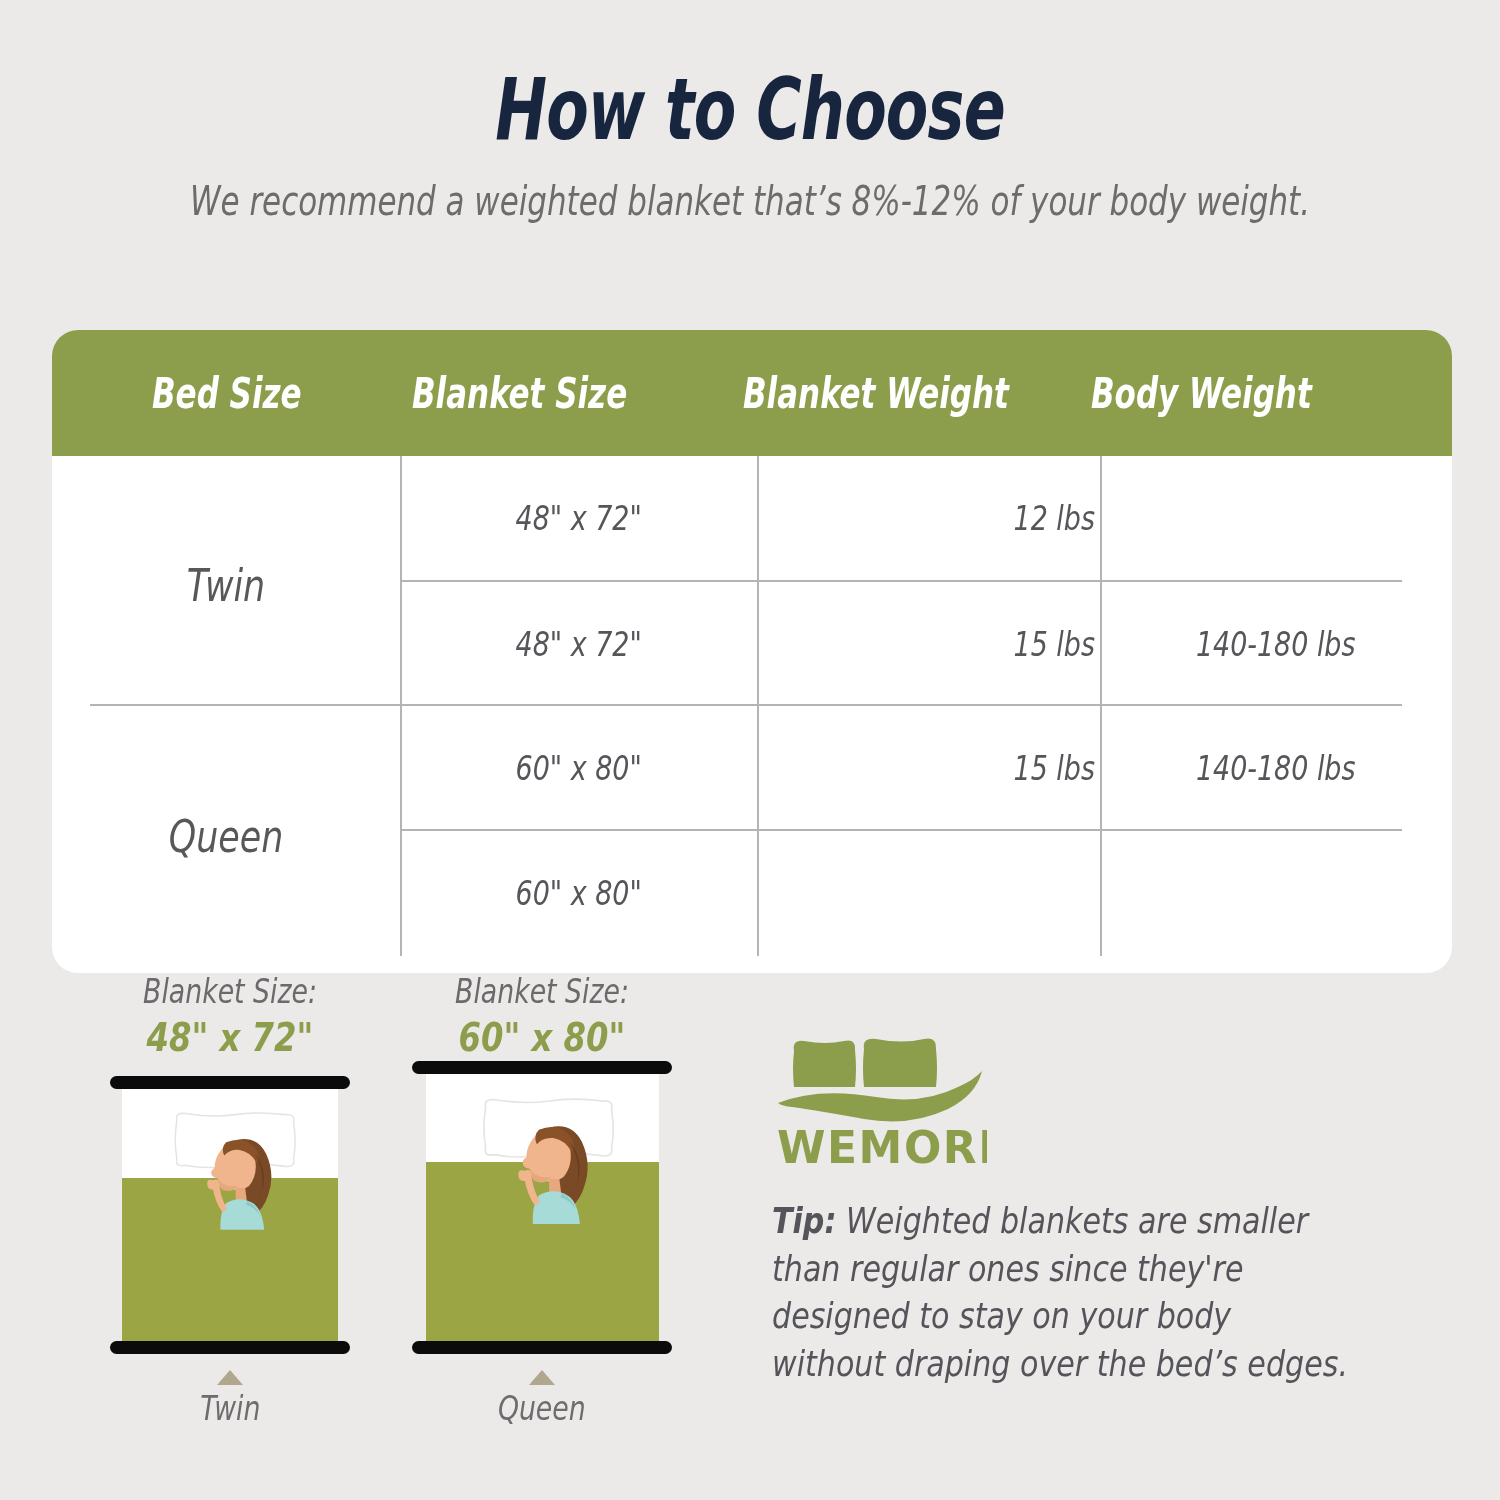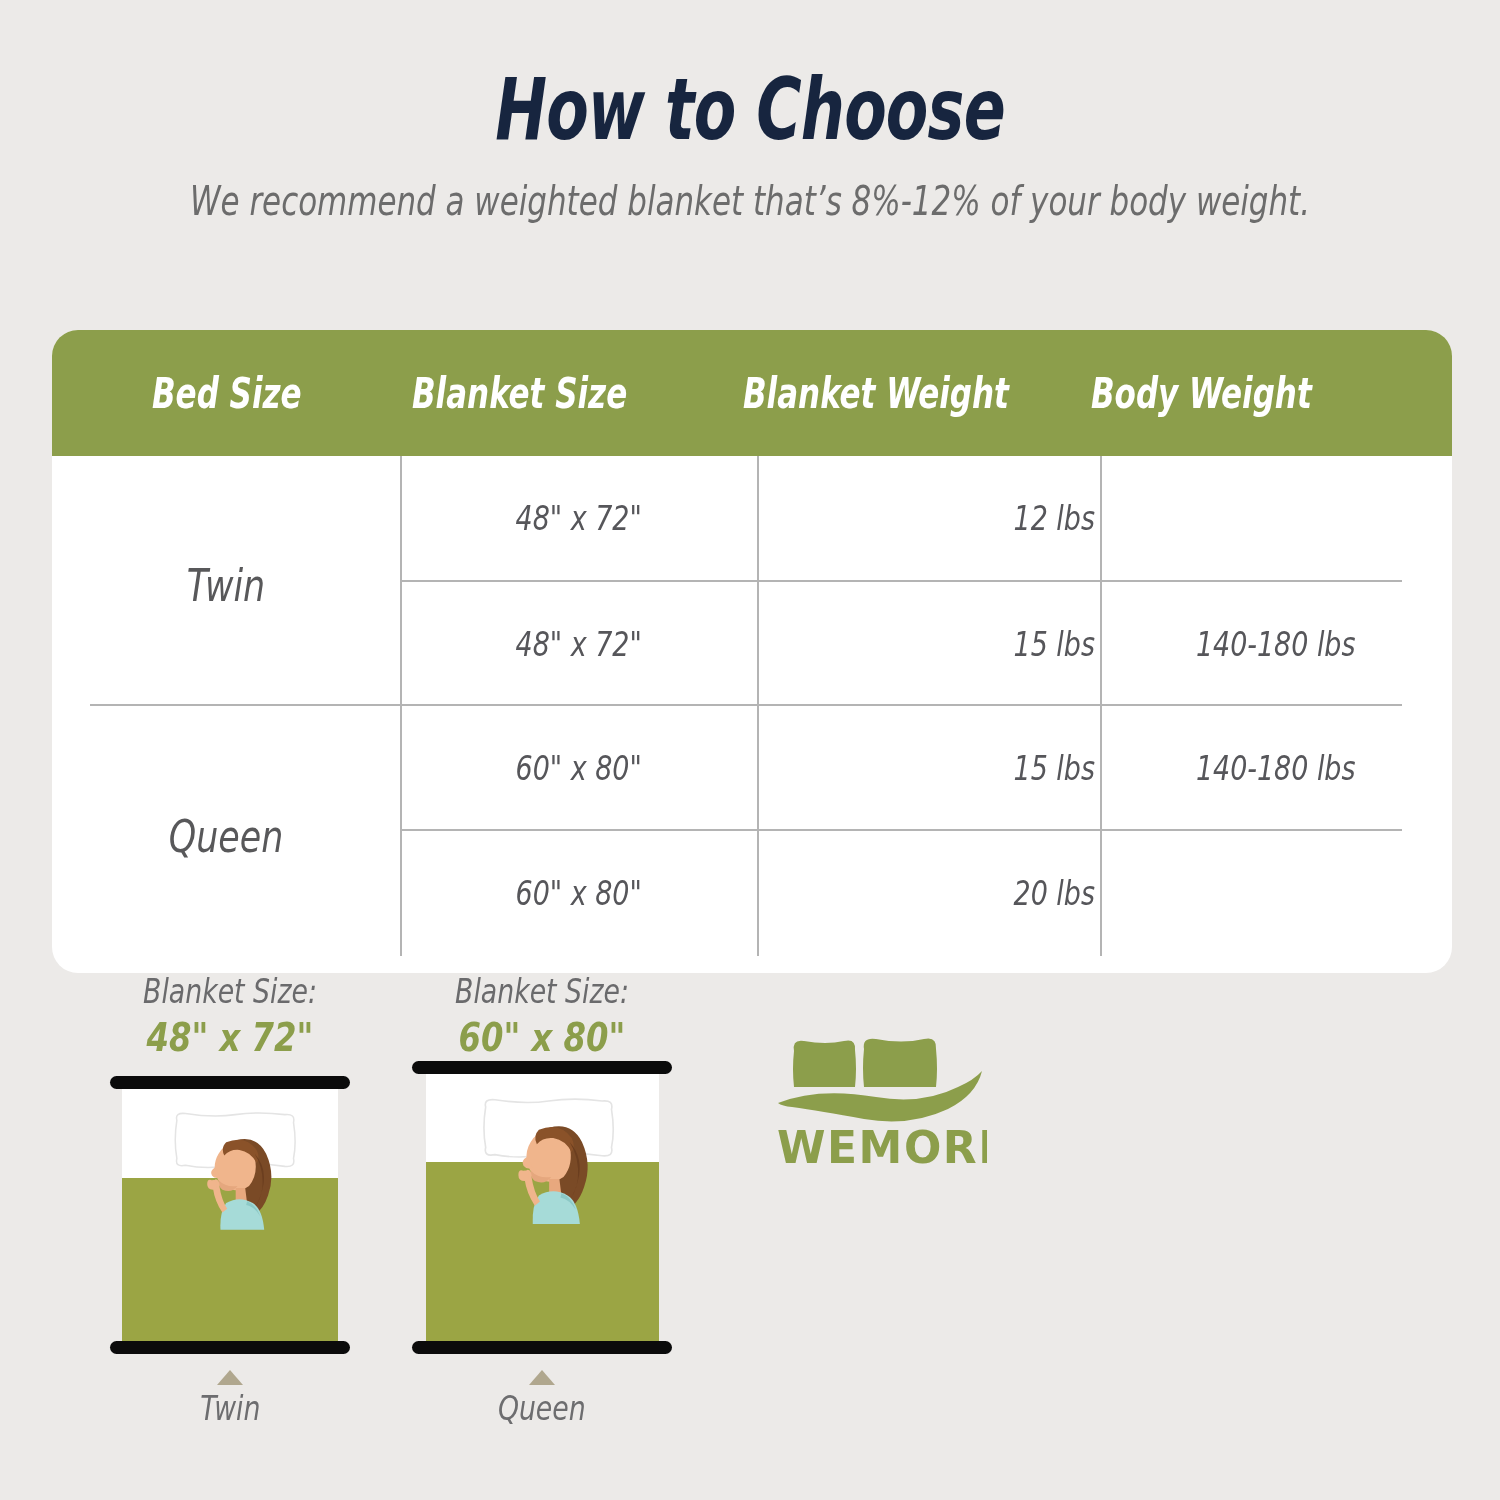--- a/index.html
+++ b/index.html
@@ -315,21 +315,20 @@
     </div>
 
     <div class="drow r3">
       <div class="dcell c-size"><span>60" x 80"</span></div>
       <div class="dcell c-weight"><span>15 lbs</span></div>
       <div class="dcell c-body"><span>140-180 lbs</span></div>
     </div>
 
     <div class="drow r4">
       <div class="dcell c-size"><span>60" x 80"</span></div>
-      <div class="dcell c-weight"><span>20 lbs</span></div>
     </div>
 
   </div>
 </div>
 
 <div class="bed-block bed-twin">
   <div class="bs-label">Blanket Size:</div>
   <div class="bs-value">48" x 72"</div>
 
   <div class="bed">
@@ -422,13 +421,18 @@
       <path d="M22 26 Q20 14 32 16 Q54 20 72 16 Q84 13 83 25 Q85 44 83 62 L22 62 Q20 44 22 26 Z" fill="#8c9e4b"></path>
 
       <path d="M92 24 Q90 12 104 14 Q130 19 152 14 Q165 11 164 24 Q166 44 164 62 L92 62 Q90 43 92 24 Z" fill="#8c9e4b"></path>
 
       <path d="M6 78 Q46 62 104 72 Q150 80 186 62 Q202 55 210 46 Q204 70 176 84 Q138 102 92 94 Q48 86 20 82 Q10 81 6 78 Z" fill="#8c9e4b"></path>
 
       <text x="5" y="138" font-family="'DejaVu Sans','Liberation Sans',sans-serif" font-size="44" font-weight="bold" letter-spacing="1.5" fill="#8c9e4b">WEMORE</text>
     </svg>
   </div>
 
+  <div class="tip">
+    <span class="tip-inner">
+      <b>Tip:</b><span> Weighted blankets are smaller than regular ones since they're designed to stay on your body without draping over the bed’s edges.</span>
+    </span>
+  </div>
 </div>
 
 </body></html>

